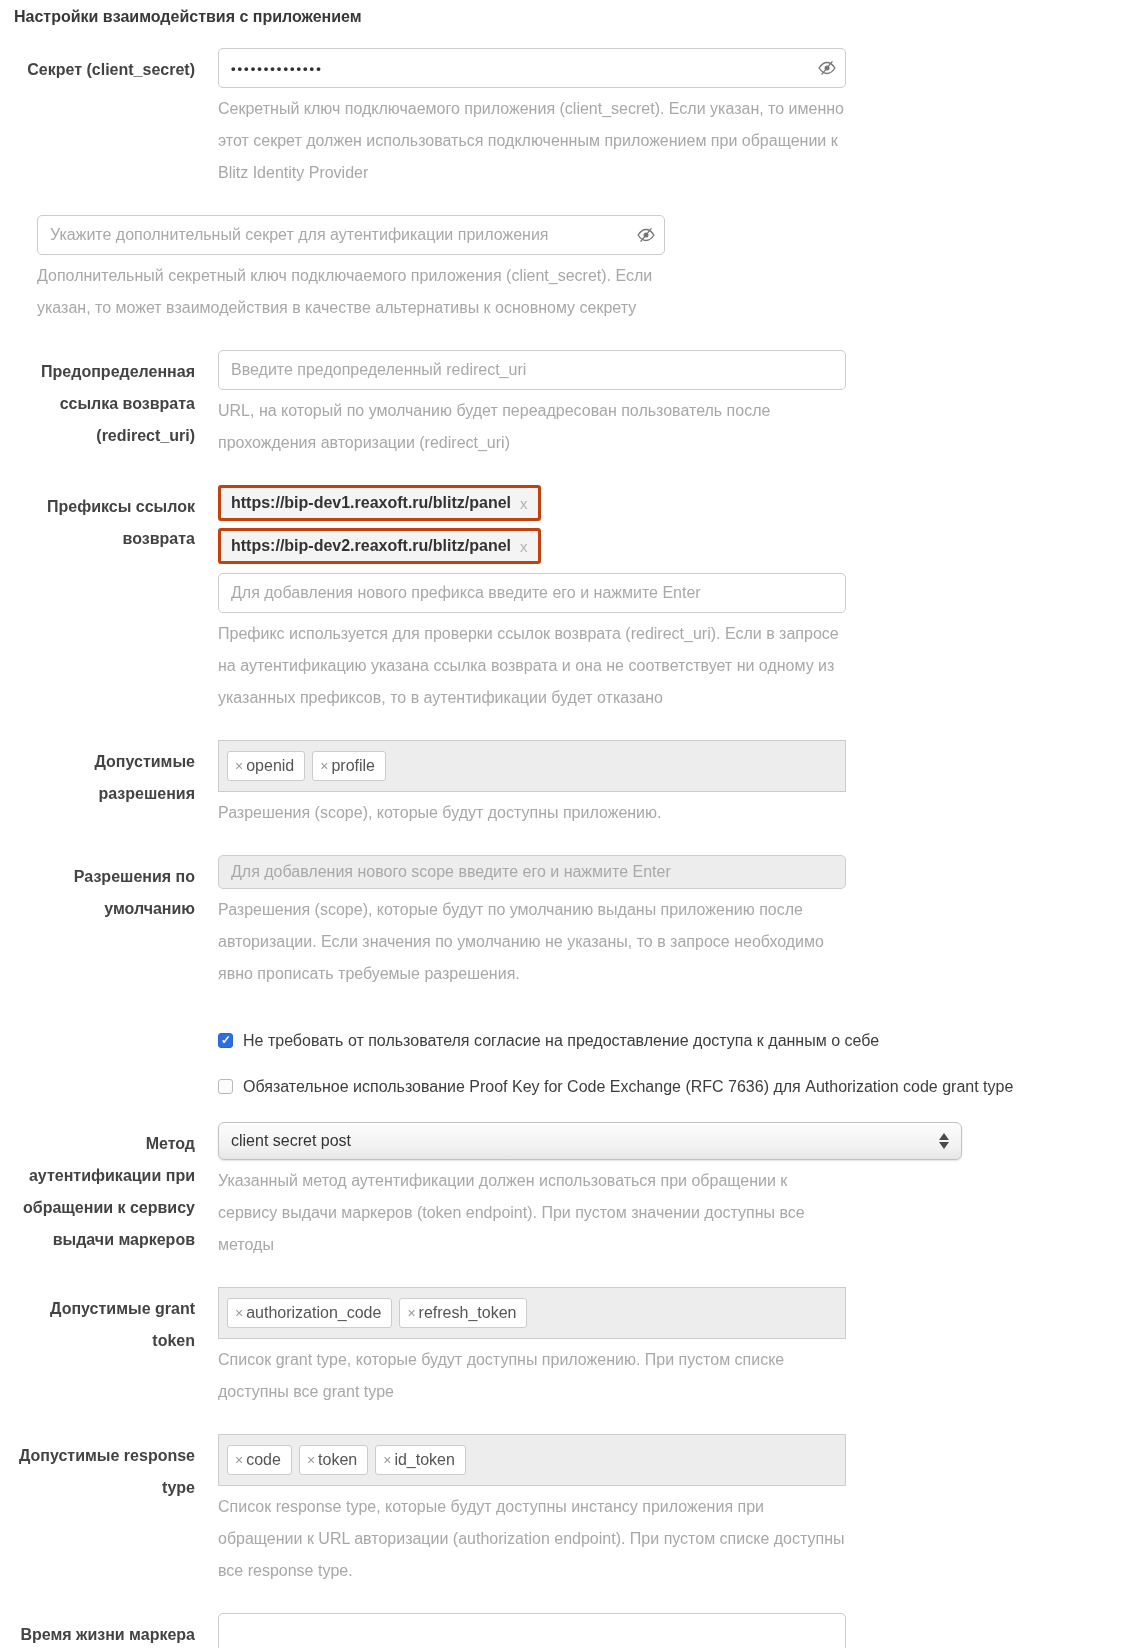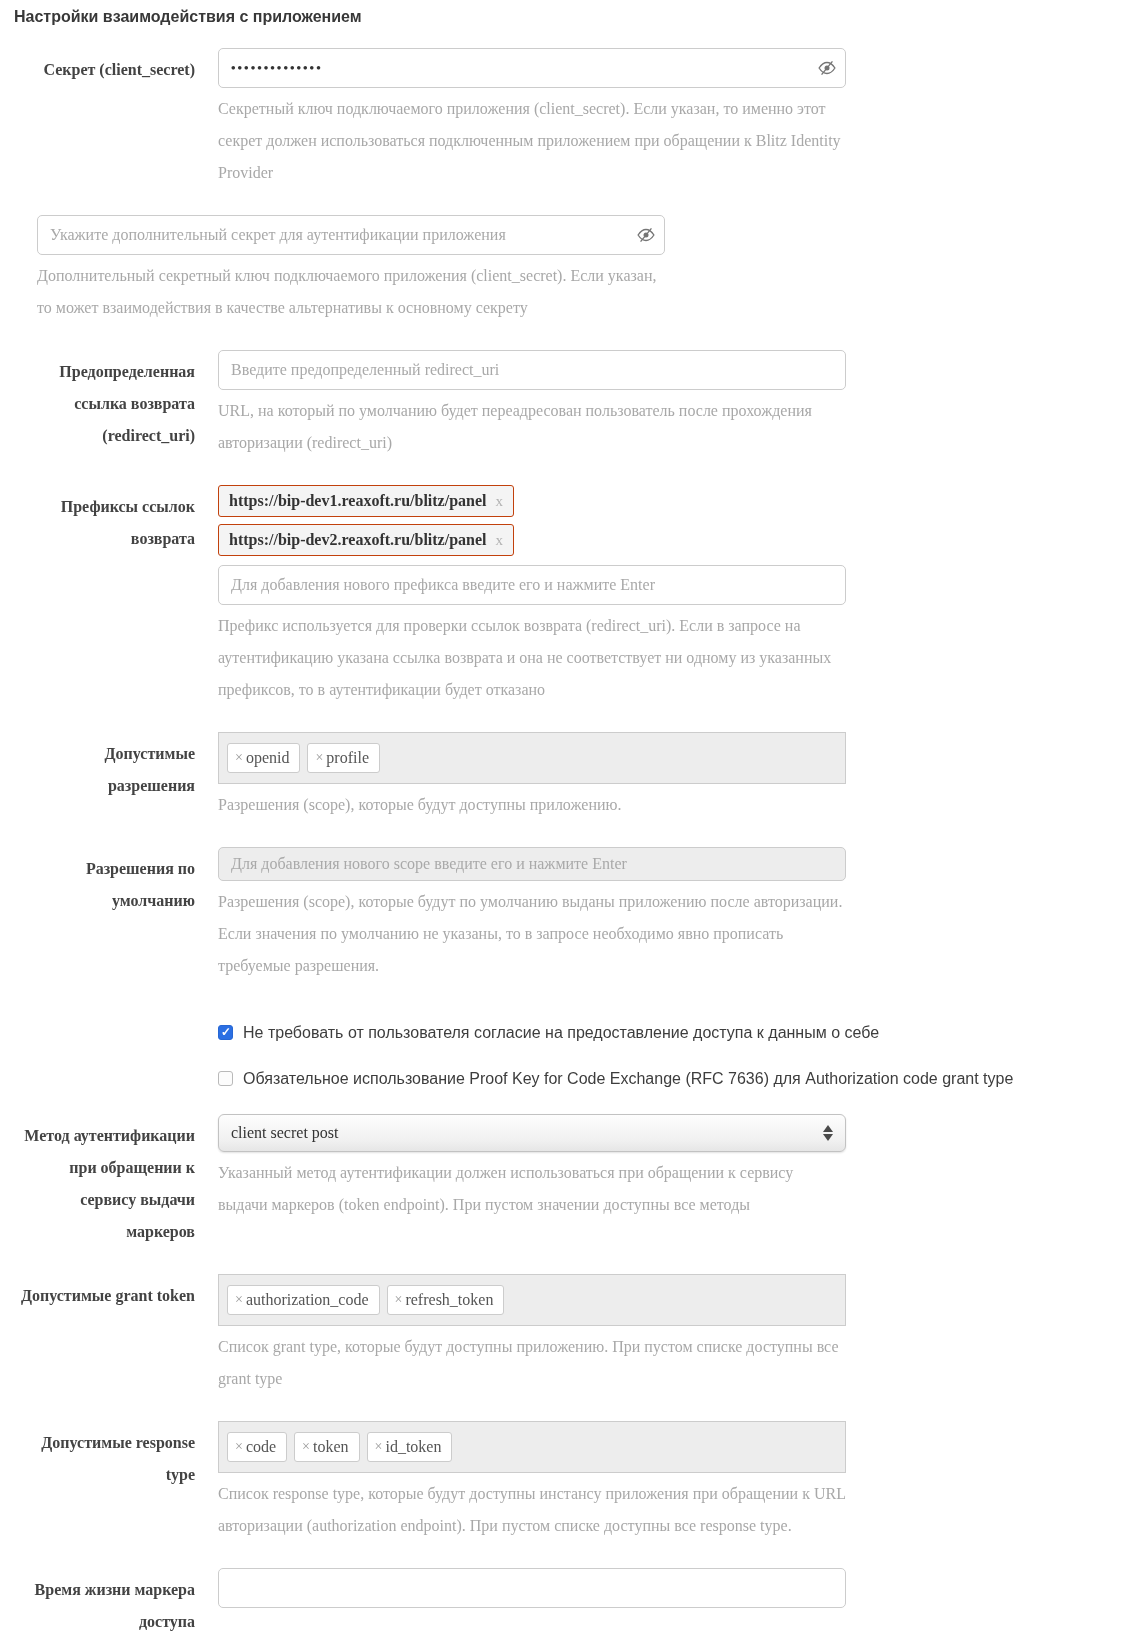--- a/index.html
+++ b/index.html
@@ -4,21 +4,21 @@
 <style>
   * { box-sizing: border-box; margin: 0; padding: 0; }
   html,body { background:#fff; }
   body {
     width:1140px; height:1648px; overflow:hidden;
     font-family:"Liberation Sans","DejaVu Sans",sans-serif;
     font-size:16px; color:#3d3d3d;
     padding:8px 0 0 14px;
   }
   .page-title { font-size:16px; font-weight:bold; color:#383838; margin-bottom:22px; }
-  .row { display:flex; margin-bottom:26px;font-family:Liberation Serif, serif; }
+  .row { display:flex; margin-bottom:26px; }
   .lbl {
     width:181px; flex:0 0 181px; text-align:right;
     font-weight:bold; color:#434343; line-height:32px; padding-top:6px;
   }
   .ctl { margin-left:23px; width:628px; flex:0 0 628px; }
   .help { color:#a8a8a8; line-height:32px; margin-top:5px; }
   .input-wrap { position:relative; width:628px; }
   .input {
     width:628px; height:40px; border:1px solid #ccc; border-radius:5px;
     background:#fff; padding:0 34px 0 12px; font-family:inherit; font-size:16px;
@@ -28,21 +28,21 @@
   .input::placeholder { color:#a9a9a9; opacity:1; }
   .input.secret { font-size:13px; font-weight:bold; letter-spacing:2px; }
   .input.grey { background:#ededed; }
   .input.grey::placeholder { color:#a9a9a9; }
   .eye {
     position:absolute; right:9px; top:10px; width:20px; height:20px; cursor:pointer;
   }
   .chips-col { display:flex; flex-direction:column; align-items:flex-start; gap:7px; margin-bottom:9px; }
   .chip-grey {
     display:inline-flex; align-items:center; gap:9px;
-    background:#f4f4f4; border:1px solid #c2410c; border-radius:3px;
+    background:#f4f4f4; border:3px solid #c2410c; border-radius:3px;
     padding:6px 10px; font-weight:bold; color:#333; font-size:16px;
   }
   .chip-grey .chip-x { font-weight:normal; color:#b3b3b3; font-size:15px; cursor:pointer; }
   .tagbox {
     width:628px; min-height:52px; background:#ededed; border:1px solid #ccc;
     padding:8px; display:flex; align-items:center; gap:7px;
   }
   .chip-white {
     display:inline-flex; align-items:center; gap:3px;
     background:#fff; border:1px solid #ccc; border-radius:3px;
@@ -55,21 +55,21 @@
     -webkit-appearance:none; appearance:none;
     width:15px; height:15px; border:1px solid #b9b9b9; border-radius:3px;
     background:#fcfcfc; margin:3px 10px 0 0; position:relative; flex:0 0 15px; cursor:pointer;
   }
   input[type=checkbox]:checked{ background:#2b6fe3; border-color:#2667d4; }
   input[type=checkbox]:checked::after{
     content:"✓"; color:#fff; font-size:12px; font-weight:bold;
     position:absolute; left:2px; top:-1px;
   }
   .select {
-    width:628px; height:38px; border:1px solid #c2c2c2; border-radius:6px;
+    width:744px; height:38px; border:1px solid #c2c2c2; border-radius:6px;
     background:linear-gradient(#fdfdfd,#f1f1f1 70%,#e6e6e6);
     box-shadow:0 1px 2px rgba(0,0,0,0.12);
     display:flex; align-items:center; padding:0 12px; cursor:pointer;
   }
   .select-value { color:#333; flex:1 1 auto; }
   .select-arrows { display:flex; flex-direction:column; gap:2px; align-items:center; }
   .select-arrows svg { display:block; }
   .spacer-sm { height:14px; }
 </style>
 </head>

